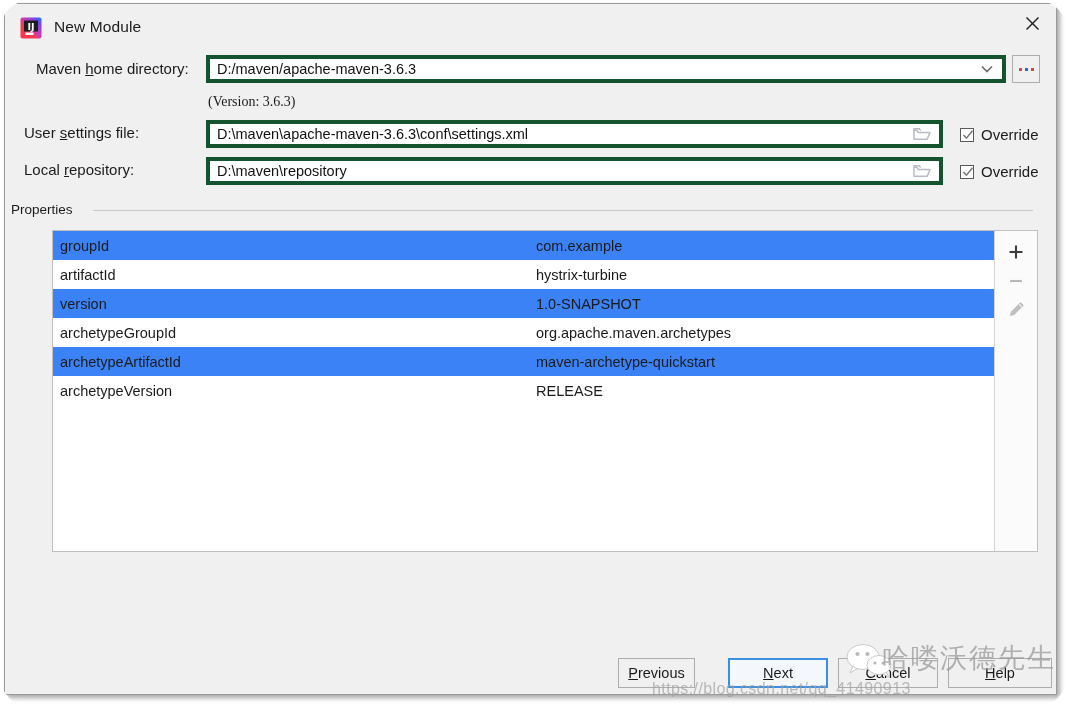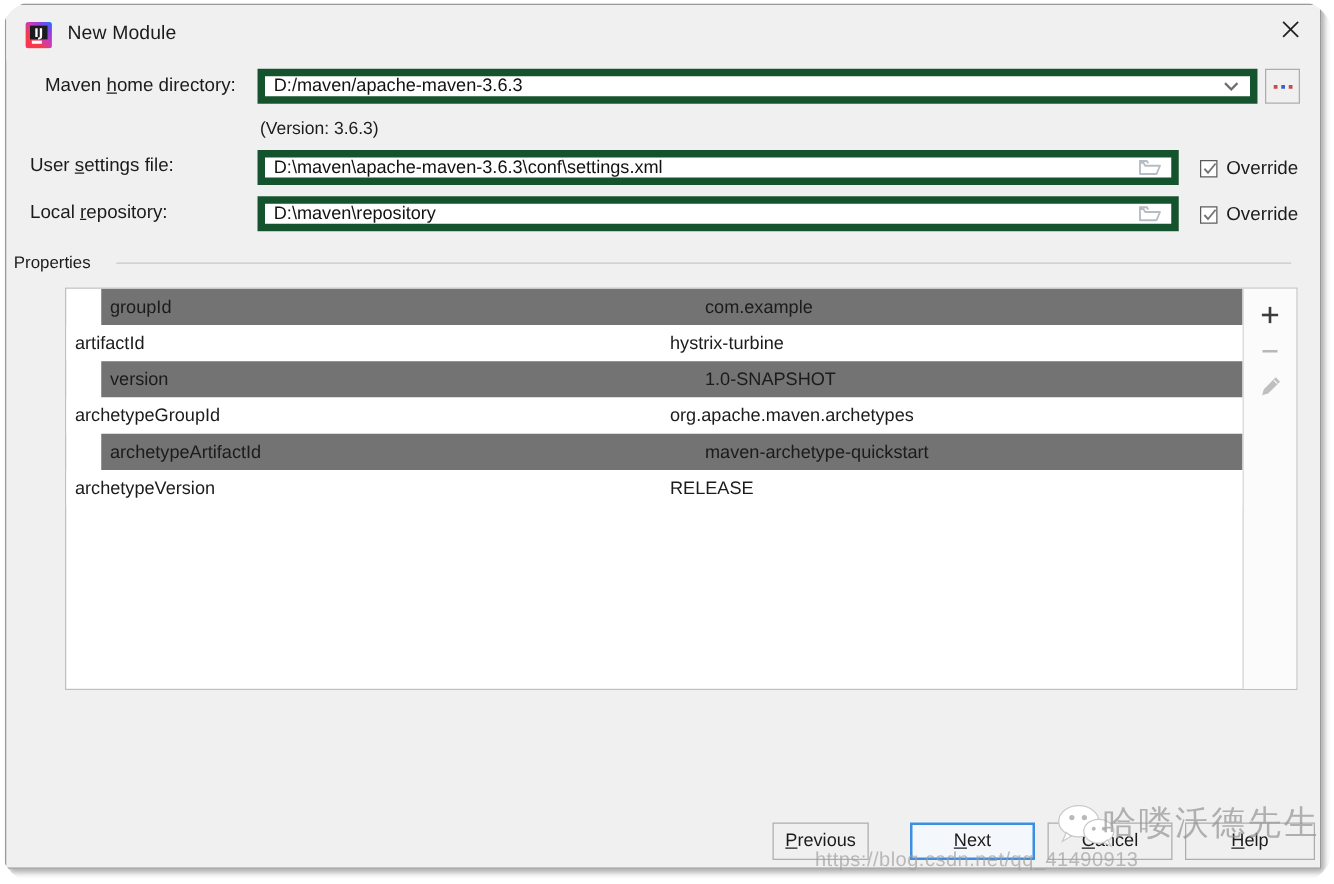--- a/index.html
+++ b/index.html
@@ -73,21 +73,21 @@
     position: absolute;
     font-size: 15px;
     color: #1b1b1b;
     white-space: nowrap;
   }
   .mn { text-decoration: underline; }
 
   .txtfield {
     position: absolute;
     background: #ffffff;
-    border: 6px solid #14532d;
+    border: 4px solid #14532d;
     box-sizing: border-box;
     font-size: 14.5px;
     color: #111111;
     display: flex;
     align-items: center;
     padding-left: 7px;
     height: 28px;
     cursor: text;
   }
   .txtfield .val { white-space: nowrap; overflow: hidden; }
@@ -193,21 +193,21 @@
     position: relative;
   }
   .prow {
     display: flex;
     height: 29px;
     align-items: center;
     font-size: 14.5px;
     color: #1b1b1b;
     cursor: default;
   }
-  .prow.alt { background: #737373; margin-left: 28px; }
+  .prow.alt { background: #3b82f6; }
   .prow.plain { background: #ffffff; }
   .pkey { width: 483px; padding-left: 7px; box-sizing: border-box; white-space: nowrap; overflow: hidden; }
   .pval { flex: 1 1 auto; white-space: nowrap; overflow: hidden; }
 
   .side-tools {
     width: 42px;
     flex: 0 0 42px;
     border-left: 1px solid #d4d4d4;
     background: #fbfbfb;
     display: flex;
@@ -312,21 +312,21 @@
     </div>
 
     <div class="browse-btn" style="left:1007px; top:51px;">
       <span class="dots">
         <i style="background:#c94b4b"></i>
           <i style="background:#3b62c9"></i>
           <i style="background:#c94b4b"></i>
       </span>
     </div>
 
-    <div class="version-note" style="left:203px; top:90px;">(Version: 3.6.3)</div>
+    <div class="version-note" style="left:203px; top:90px;font-family:Liberation Serif, serif;">(Version: 3.6.3)</div>
 
     <div class="form-label" style="left:19px; top:120px;">
       <span>User </span><span class="mn">s</span><span>ettings file:</span>
     </div>
 
     <div class="txtfield" style="left:201px; top:116px; width:737px;">
       <span class="val">D:\maven\apache-maven-3.6.3\conf\settings.xml</span>
       <span class="folder-btn">
         <svg width="18" height="14" viewBox="0 0 18 14">
           <path d="M1 3.2 L1 12.2 L14.2 12.2 L17 5.6 L5.2 5.6 L3.8 3.2 Z" fill="none" stroke="#b6bcc6" stroke-width="1.5" stroke-linejoin="round"></path>

